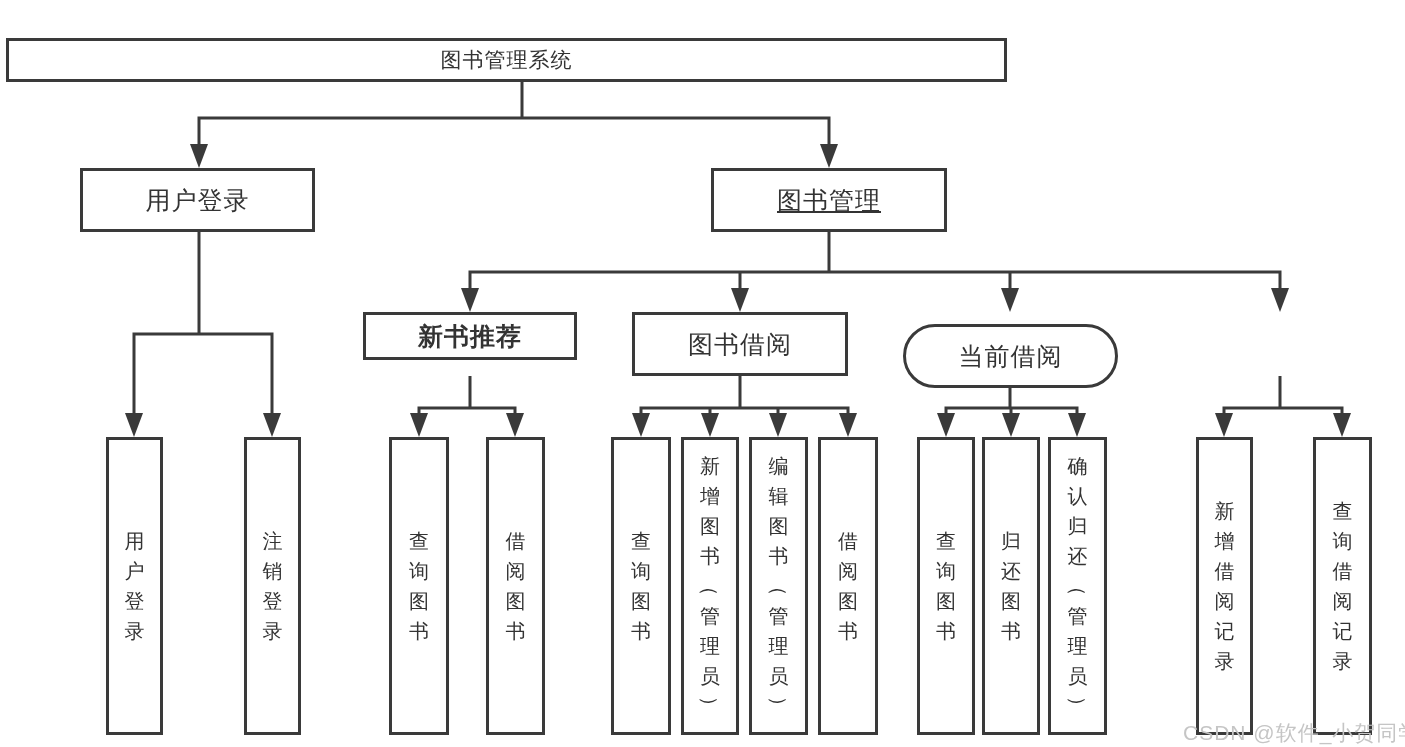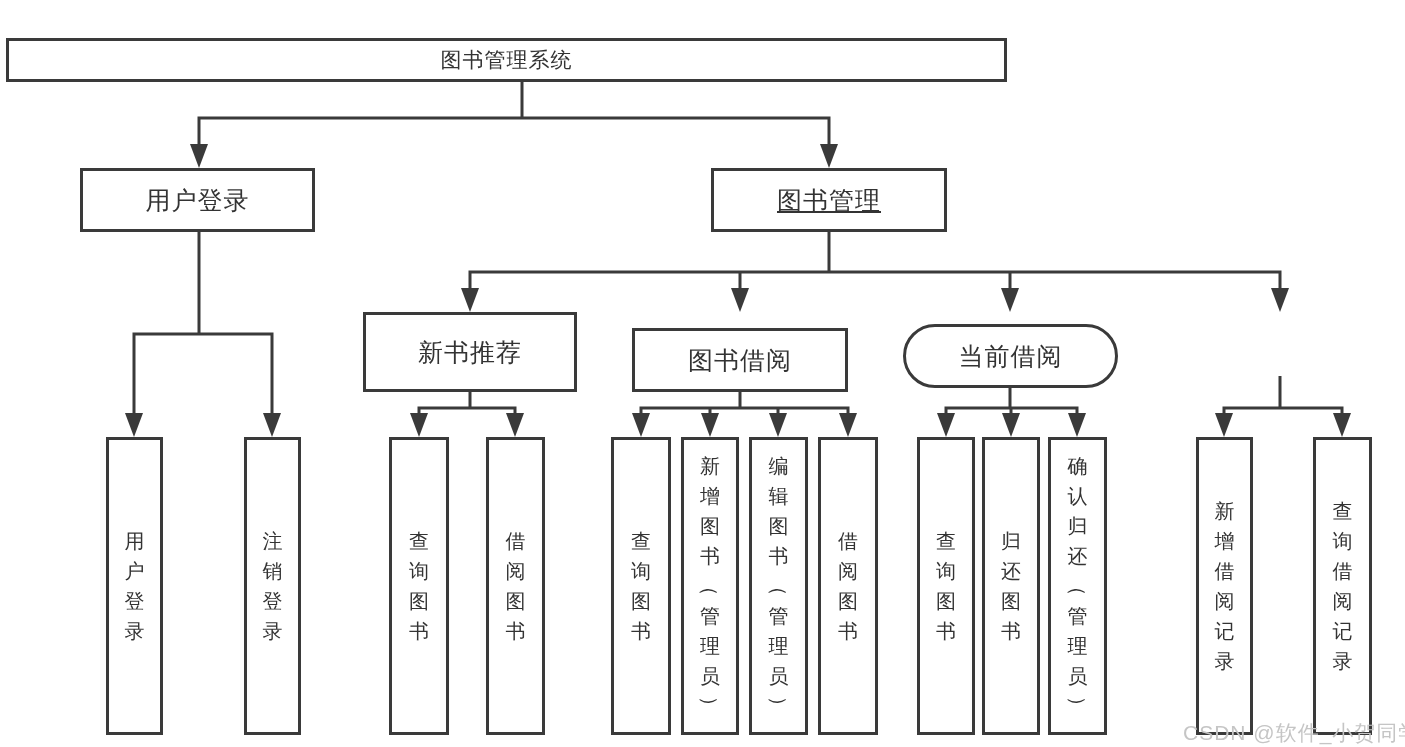--- a/index.html
+++ b/index.html
@@ -100,24 +100,24 @@
     <span>图书管理系统</span>
   </div>
 
   <div class="box h" style="left:80px;top:168px;width:235px;height:64px;">
     <span>用户登录</span>
   </div>
   <div class="box h" style="left:711px;top:168px;width:236px;height:64px;text-decoration:underline;">
     <span>图书管理</span>
   </div>
 
-  <div class="box h" style="left:363px;top:312px;width:214px;height:80px;">
+  <div class="box h" style="left:363px;top:312px;width:214px;height:48px;font-weight:bold;">
     <span>新书推荐</span>
   </div>
-  <div class="box h" style="left:632px;top:312px;width:216px;height:64px;margin-top:16px;">
+  <div class="box h" style="left:632px;top:312px;width:216px;height:64px;">
     <span>图书借阅</span>
   </div>
   <div class="box h" style="left:903px;top:324px;width:215px;height:64px;border-radius:32px;">
     <span>当前借阅</span>
   </div>
 
   <div class="box" style="left:106px;top:437px;width:57px;height:298px;">
     <div class="vtext">
         <span>用</span>
         <span>户</span>

